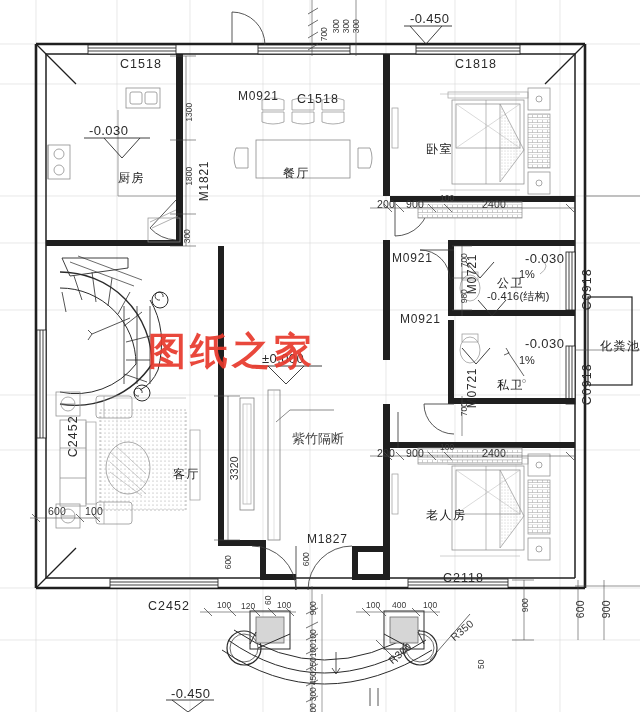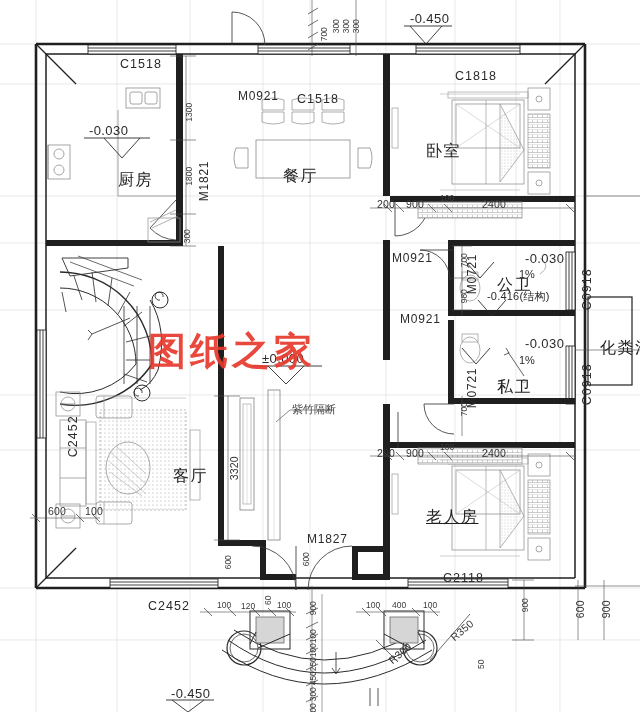--- a/index.html
+++ b/index.html
@@ -7,26 +7,26 @@
        font-family:"Liberation Sans","DejaVu Sans",sans-serif;
        color:#1a1a1a;position:relative;}
   #plan{position:absolute;left:0;top:0;width:640px;height:712px;}
   .lbl{position:absolute;white-space:nowrap;line-height:1;
        font-family:"Liberation Sans","DejaVu Sans",sans-serif;
        color:#2b2b2b;pointer-events:none;}
   .dim{font-size:10.5px;letter-spacing:.2px;color:#333;}
   .dim-s{font-size:8.5px;letter-spacing:0;color:#3a3a3a;}
   .win{font-size:12.5px;letter-spacing:1px;color:#2a2a2a;}
   .door{font-size:12px;letter-spacing:.8px;color:#2a2a2a;}
-  .room{font-size:16px;letter-spacing:1.5px;color:#222;
+  .room{font-size:12px;letter-spacing:1.5px;color:#222;
         font-family:"DejaVu Sans",sans-serif;}
   .elev{font-size:13px;letter-spacing:.4px;color:#2a2a2a;}
   .elev-s{font-size:11px;letter-spacing:.2px;color:#2a2a2a;}
-  .note{font-size:11px;letter-spacing:0;color:#444;
-        font-family:"DejaVu Sans",sans-serif;}
+  .note{font-size:13px;letter-spacing:0;color:#444;
+        font-family:"DejaVu Sans",sans-serif;margin-top:28px;}
   .slope{font-size:11px;color:#2a2a2a;}
   .rot90c{transform:rotate(-90deg);transform-origin:50% 50%;}
   #watermark{position:absolute;left:148px;top:326px;
              font-family:"DejaVu Sans",sans-serif;
              font-size:38px;font-weight:700;letter-spacing:4px;
              color:#e8392c;opacity:.92;white-space:nowrap;
              pointer-events:none;}
 </style>
 </head>
 <body>
@@ -460,30 +460,30 @@
     <path d="M440 94 H520"></path>
       <path d="M440 190 H520"></path>
     <path d="M440 460 H520"></path>
       <path d="M440 556 H520"></path>
     <path d="M110 398 H186"></path>
   </g>
 </svg>
 
 <div id="labels">
     <div class="lbl room" style="left: 118px; top: 172px;">厨房</div>
-    <div class="lbl room" style="left: 283px; top: 168px;">餐厅</div>
+    <div class="lbl room" style="left: 283px; top: 168px; font-family: Liberation Mono, monospace;">餐厅</div>
     <div class="lbl room" style="left: 426px; top: 143px;">卧室</div>
     <div class="lbl room" style="left: 173px; top: 468px;">客厅</div>
     <div class="lbl room" style="left: 497px; top: 277px;">公卫</div>
     <div class="lbl room" style="left: 497px; top: 379px;">私卫</div>
-    <div class="lbl room" style="left: 426px; top: 509px; text-decoration: underline;">老人房</div>
+    <div class="lbl room" style="left: 426px; top: 509px;">老人房</div>
     <div class="lbl room" style="left: 600px; top: 340px;">化粪池</div>
     <div class="lbl win" style="left: 120px; top: 58px;">C1518</div>
     <div class="lbl win" style="left: 297px; top: 93px;">C1518</div>
-    <div class="lbl win" style="left: 455px; top: 70px;">C1818</div>
+    <div class="lbl win" style="left: 455px; top: 58px;">C1818</div>
     <div class="lbl win rot90c" style="left: 52px; top: 430px;">C2452</div>
     <div class="lbl win" style="left: 148px; top: 600px;">C2452</div>
     <div class="lbl win" style="left: 443px; top: 572px;">C2118</div>
     <div class="lbl win rot90c" style="left: 566px; top: 283px;">C0918</div>
     <div class="lbl win rot90c" style="left: 566px; top: 378px;">C0918</div>
     <div class="lbl door" style="left: 238px; top: 90px;">M0921</div>
     <div class="lbl door rot90c" style="left: 184px; top: 175px;">M1821</div>
     <div class="lbl door" style="left: 392px; top: 252px;">M0921</div>
     <div class="lbl door rot90c" style="left: 452px; top: 268px;">M0721</div>
     <div class="lbl door" style="left: 400px; top: 313px;">M0921</div>

